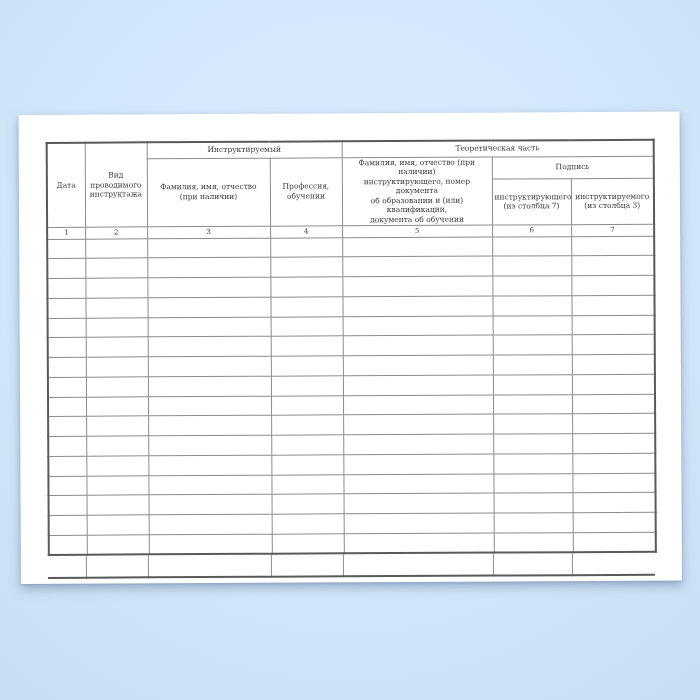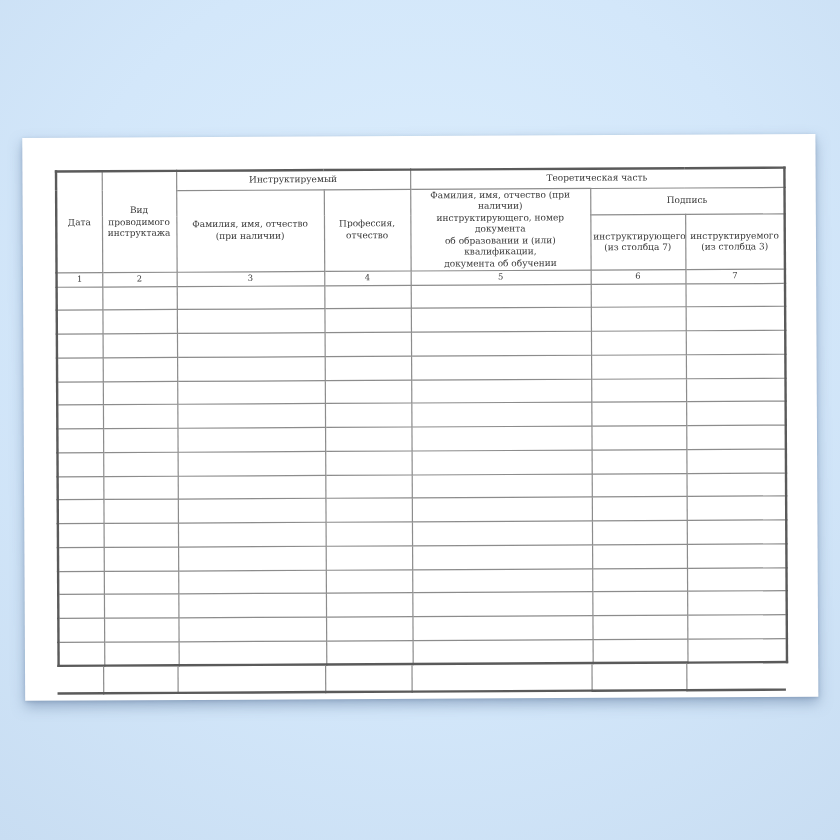--- a/index.html
+++ b/index.html
@@ -96,21 +96,21 @@
           <th rowspan="3" class="pre">Вид
 проводимого
 инструктажа</th>
           <th colspan="2">Инструктируемый</th>
           <th colspan="3">Теоретическая часть</th>
         </tr>
         <tr class="r-sub1">
           <th rowspan="2" class="pre">Фамилия, имя, отчество
 (при наличии)</th>
           <th rowspan="2" class="pre">Профессия,
-отчество</th>
+обучении</th>
           <th rowspan="2" class="pre">Фамилия, имя, отчество (при наличии)
 инструктирующего, номер документа
 об образовании и (или) квалификации,
 документа об обучении</th>
           <th colspan="2">Подпись</th>
         </tr>
         <tr class="r-sub2">
           <th class="pre">инструктирующего
 (из столбца 7)</th>
           <th class="pre">инструктируемого

